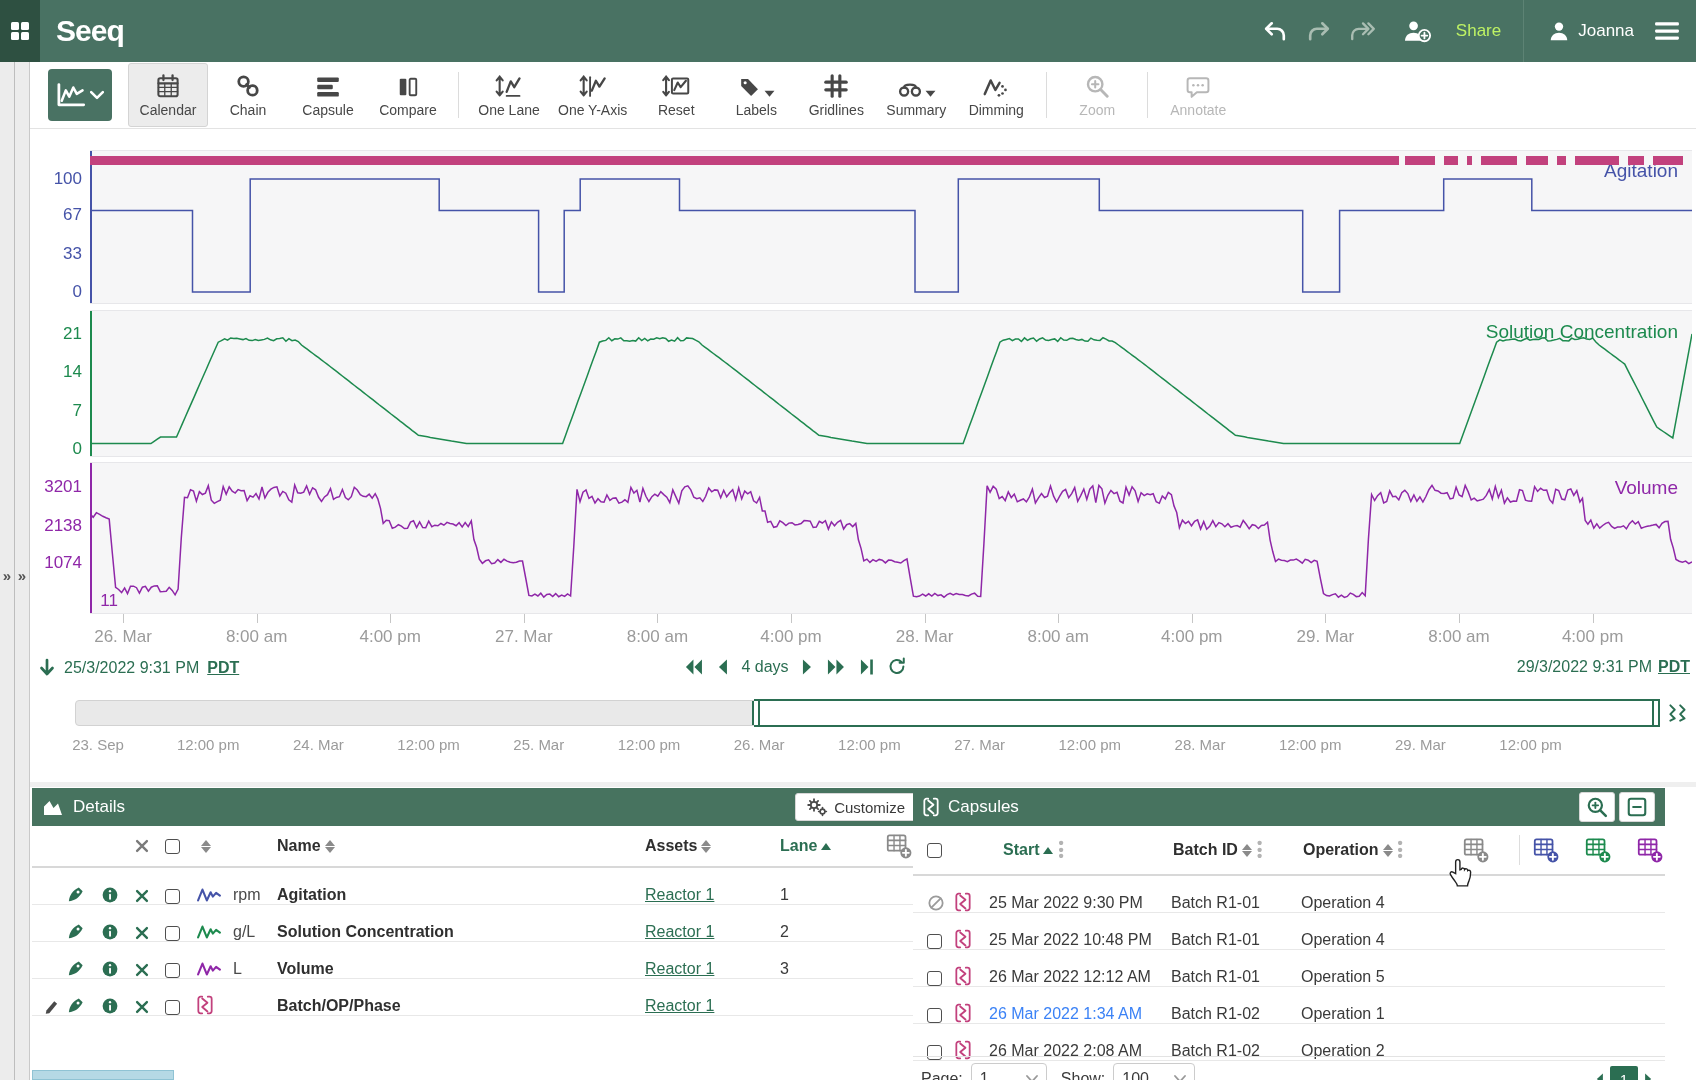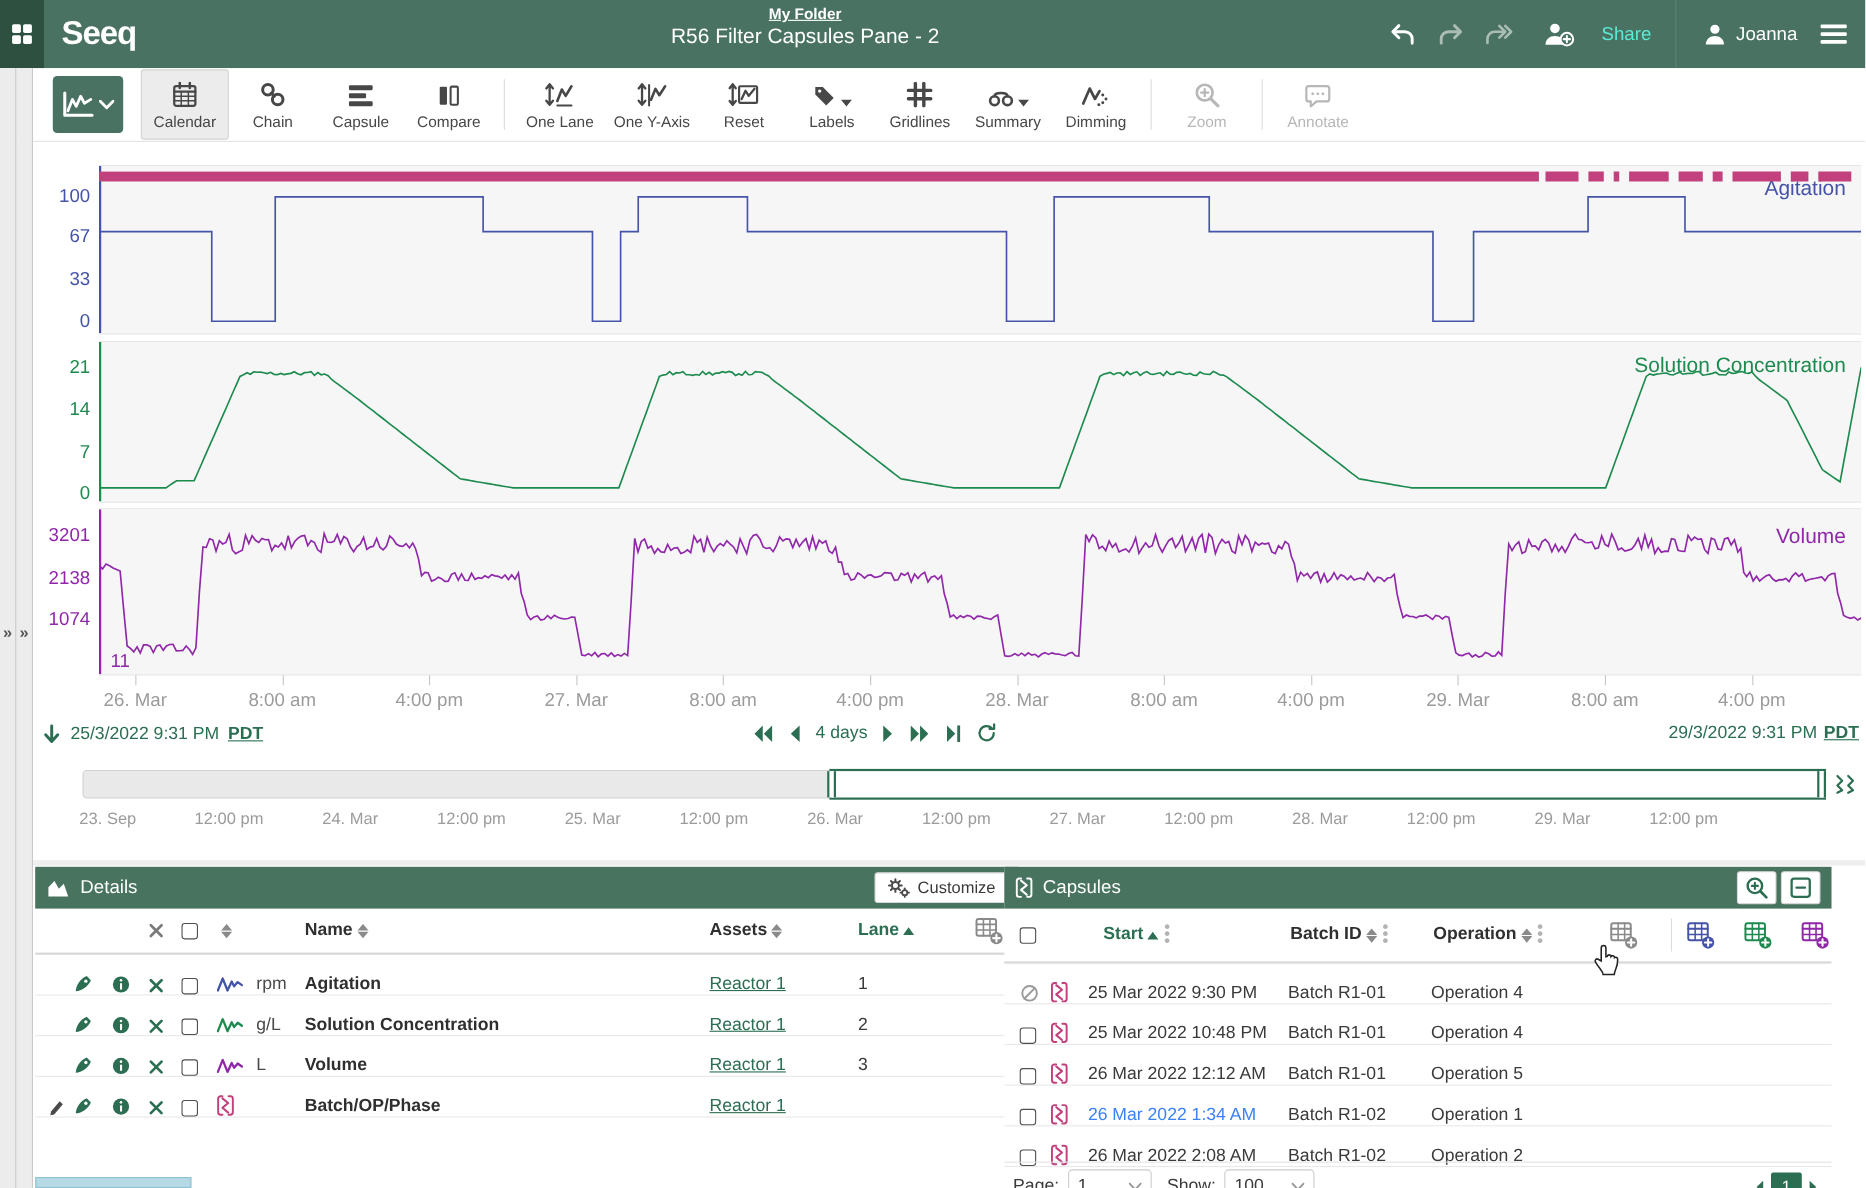--- a/index.html
+++ b/index.html
@@ -8,21 +8,21 @@
   
   .topbar{position:absolute;left:0;top:0;width:1696px;height:62px;background:#497263;display:flex;align-items:center;}
   .appgrid{width:40px;height:62px;background:#2e5041;display:flex;align-items:center;justify-content:center;flex:0 0 auto;cursor:pointer;}
   .logo{color:#fff;font-size:30px;font-weight:700;letter-spacing:-1px;margin-left:16px;cursor:pointer;}
   .tb-center{position:absolute;left:732px;top:4px;transform:translateX(-50%);text-align:center;color:#fff;}
   .tb-home{font-size:14px;font-weight:700;text-decoration:underline;cursor:pointer;display:inline-block;margin-bottom:3px;}
   .tb-title{font-size:19px;font-weight:400;white-space:nowrap;}
   .tb-right{position:absolute;right:0;top:0;height:62px;display:flex;align-items:center;gap:0;}
   .tb-ic{width:34px;height:30px;display:flex;align-items:center;justify-content:center;color:#fff;cursor:pointer;margin-right:10px;}
   .tb-ic.dis{color:#a9bdb2;cursor:default;}
-  .tb-share{display:flex;align-items:center;color:#5eead4;gap:24px;font-size:17px;margin:0 22px 0 12px;cursor:pointer;}
+  .tb-share{display:flex;align-items:center;color:#bef264;gap:24px;font-size:17px;margin:0 22px 0 12px;cursor:pointer;}
   .tb-sep{width:1px;height:62px;background:#5d8374;}
   .tb-user{display:flex;align-items:center;gap:8px;color:#fff;font-size:17px;margin:0 20px 0 24px;cursor:pointer;}
   .tb-burger{color:#fff;margin-right:16px;cursor:pointer;}
   
   .toolbar{position:absolute;left:0;top:62px;width:1696px;height:66px;background:#fff;border-bottom:1px solid #e3e3e3;display:flex;align-items:center;}
   .charttype{margin-left:48px;width:64px;height:52px;background:#497263;border-radius:4px;display:flex;align-items:center;justify-content:center;gap:4px;color:#fff;cursor:pointer;flex:0 0 auto;}
   .tbtns{display:flex;align-items:center;margin-left:16px;height:60px;}
   .tbtn{display:flex;flex-direction:column;align-items:center;justify-content:center;gap:5px;min-width:62px;height:58px;padding:2px 8px;border-radius:3px;color:#474747;cursor:pointer;font-size:14px;white-space:nowrap;border:1px solid transparent;}
   .tbtn.active{background:#ececec;border-color:#d4d4d4;}
   .tbtn.dis{color:#b7b7b7;cursor:default;}
@@ -87,24 +87,20 @@
       <span id="ic-grid">
           <svg width="20" height="20" viewBox="0 0 20 20" fill="none" xmlns="http://www.w3.org/2000/svg">
             <rect x="1" y="1" width="8" height="8" rx="1.5" fill="#fff"></rect>
             <rect x="11" y="1" width="8" height="8" rx="1.5" fill="#fff"></rect>
             <rect x="1" y="11" width="8" height="8" rx="1.5" fill="#fff"></rect>
             <rect x="11" y="11" width="8" height="8" rx="1.5" fill="#fff"></rect>
           </svg>
         </span>
     </div>
     <div class="logo">Seeq</div>
-    <div class="tb-center">
-      <span class="tb-home">My Folder</span><br>
-      <span class="tb-title">R56 Filter Capsules Pane - 2</span>
-    </div>
     <div class="tb-right">
       <span class="tb-ic" id="ic-undo">
           <svg width="26" height="22" viewBox="0 0 22 20" fill="none" xmlns="http://www.w3.org/2000/svg">
             <path d="M8 3 L3 8 L8 13" stroke="#fff" stroke-width="2.4" stroke-linecap="round" stroke-linejoin="round"></path>
             <path d="M3.5 8 H13 a6 6 0 0 1 6 6 v3.5" stroke="#fff" stroke-width="2.4" stroke-linecap="round" stroke-linejoin="round"></path>
           </svg>
         </span>
       <span class="tb-ic dis" id="ic-redo">
           <svg width="26" height="22" viewBox="0 0 22 20" fill="none" xmlns="http://www.w3.org/2000/svg">
             <g transform="translate(22,0) scale(-1,1)">

